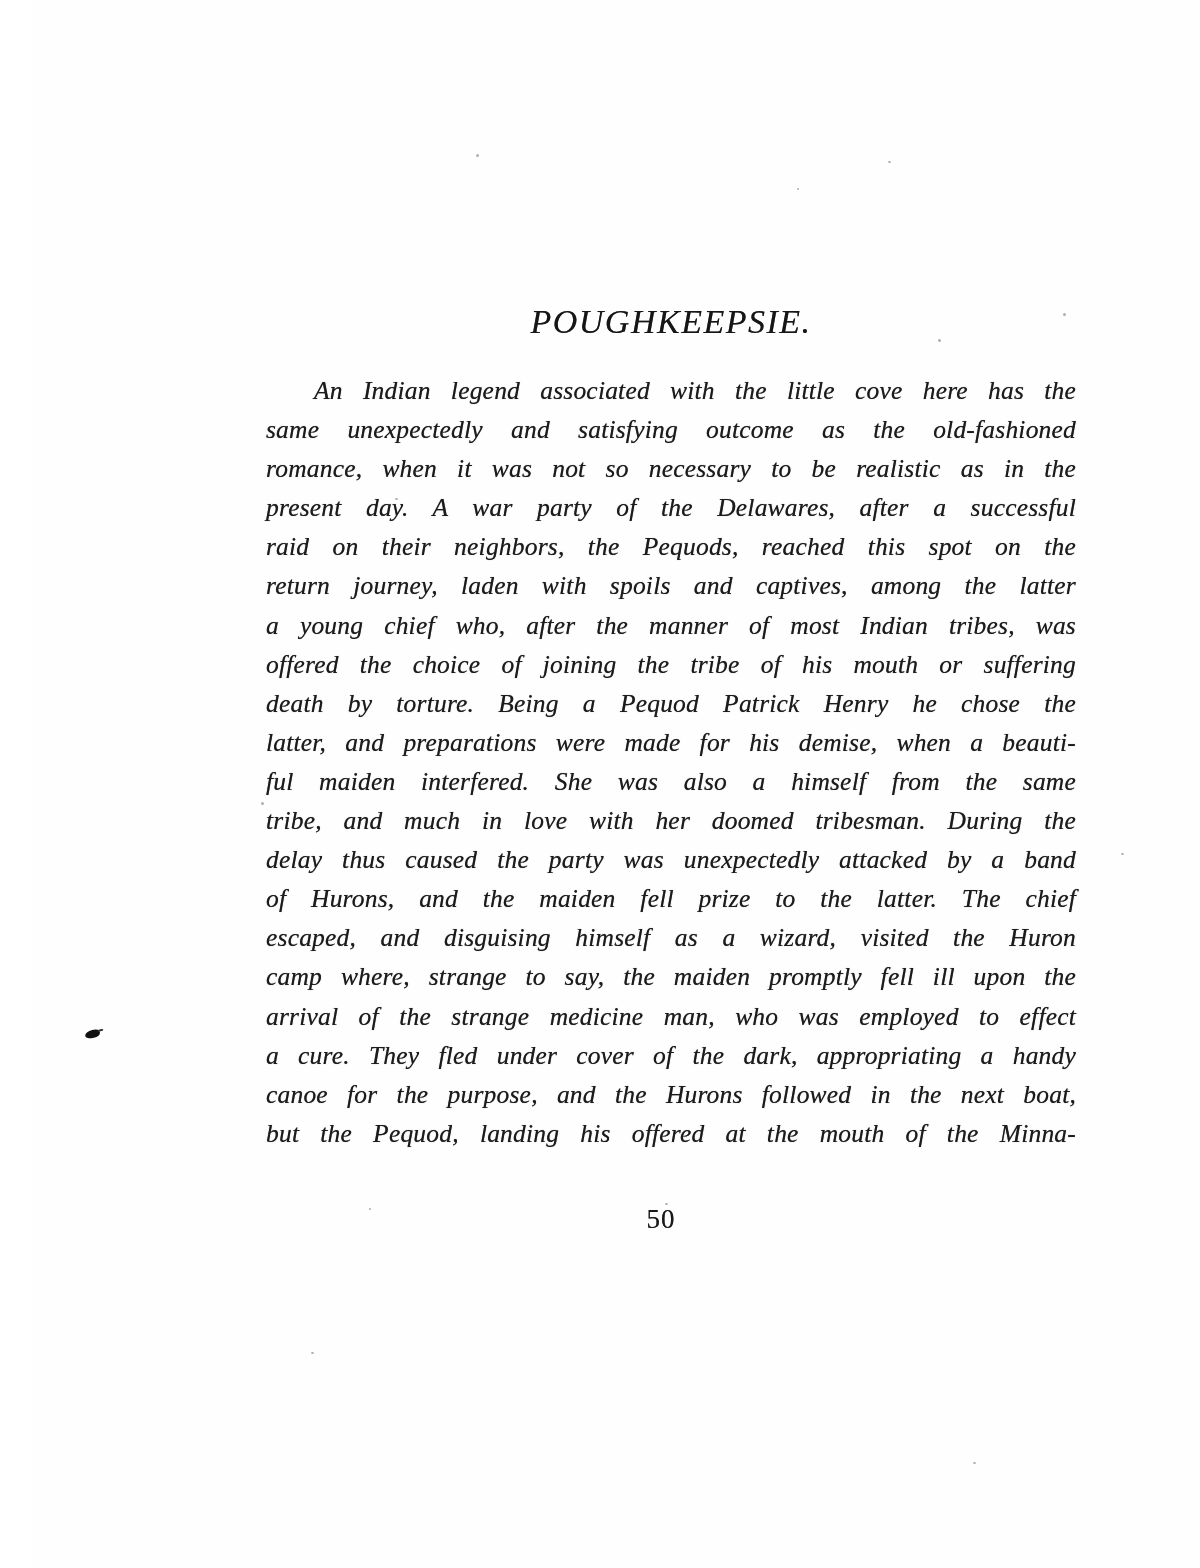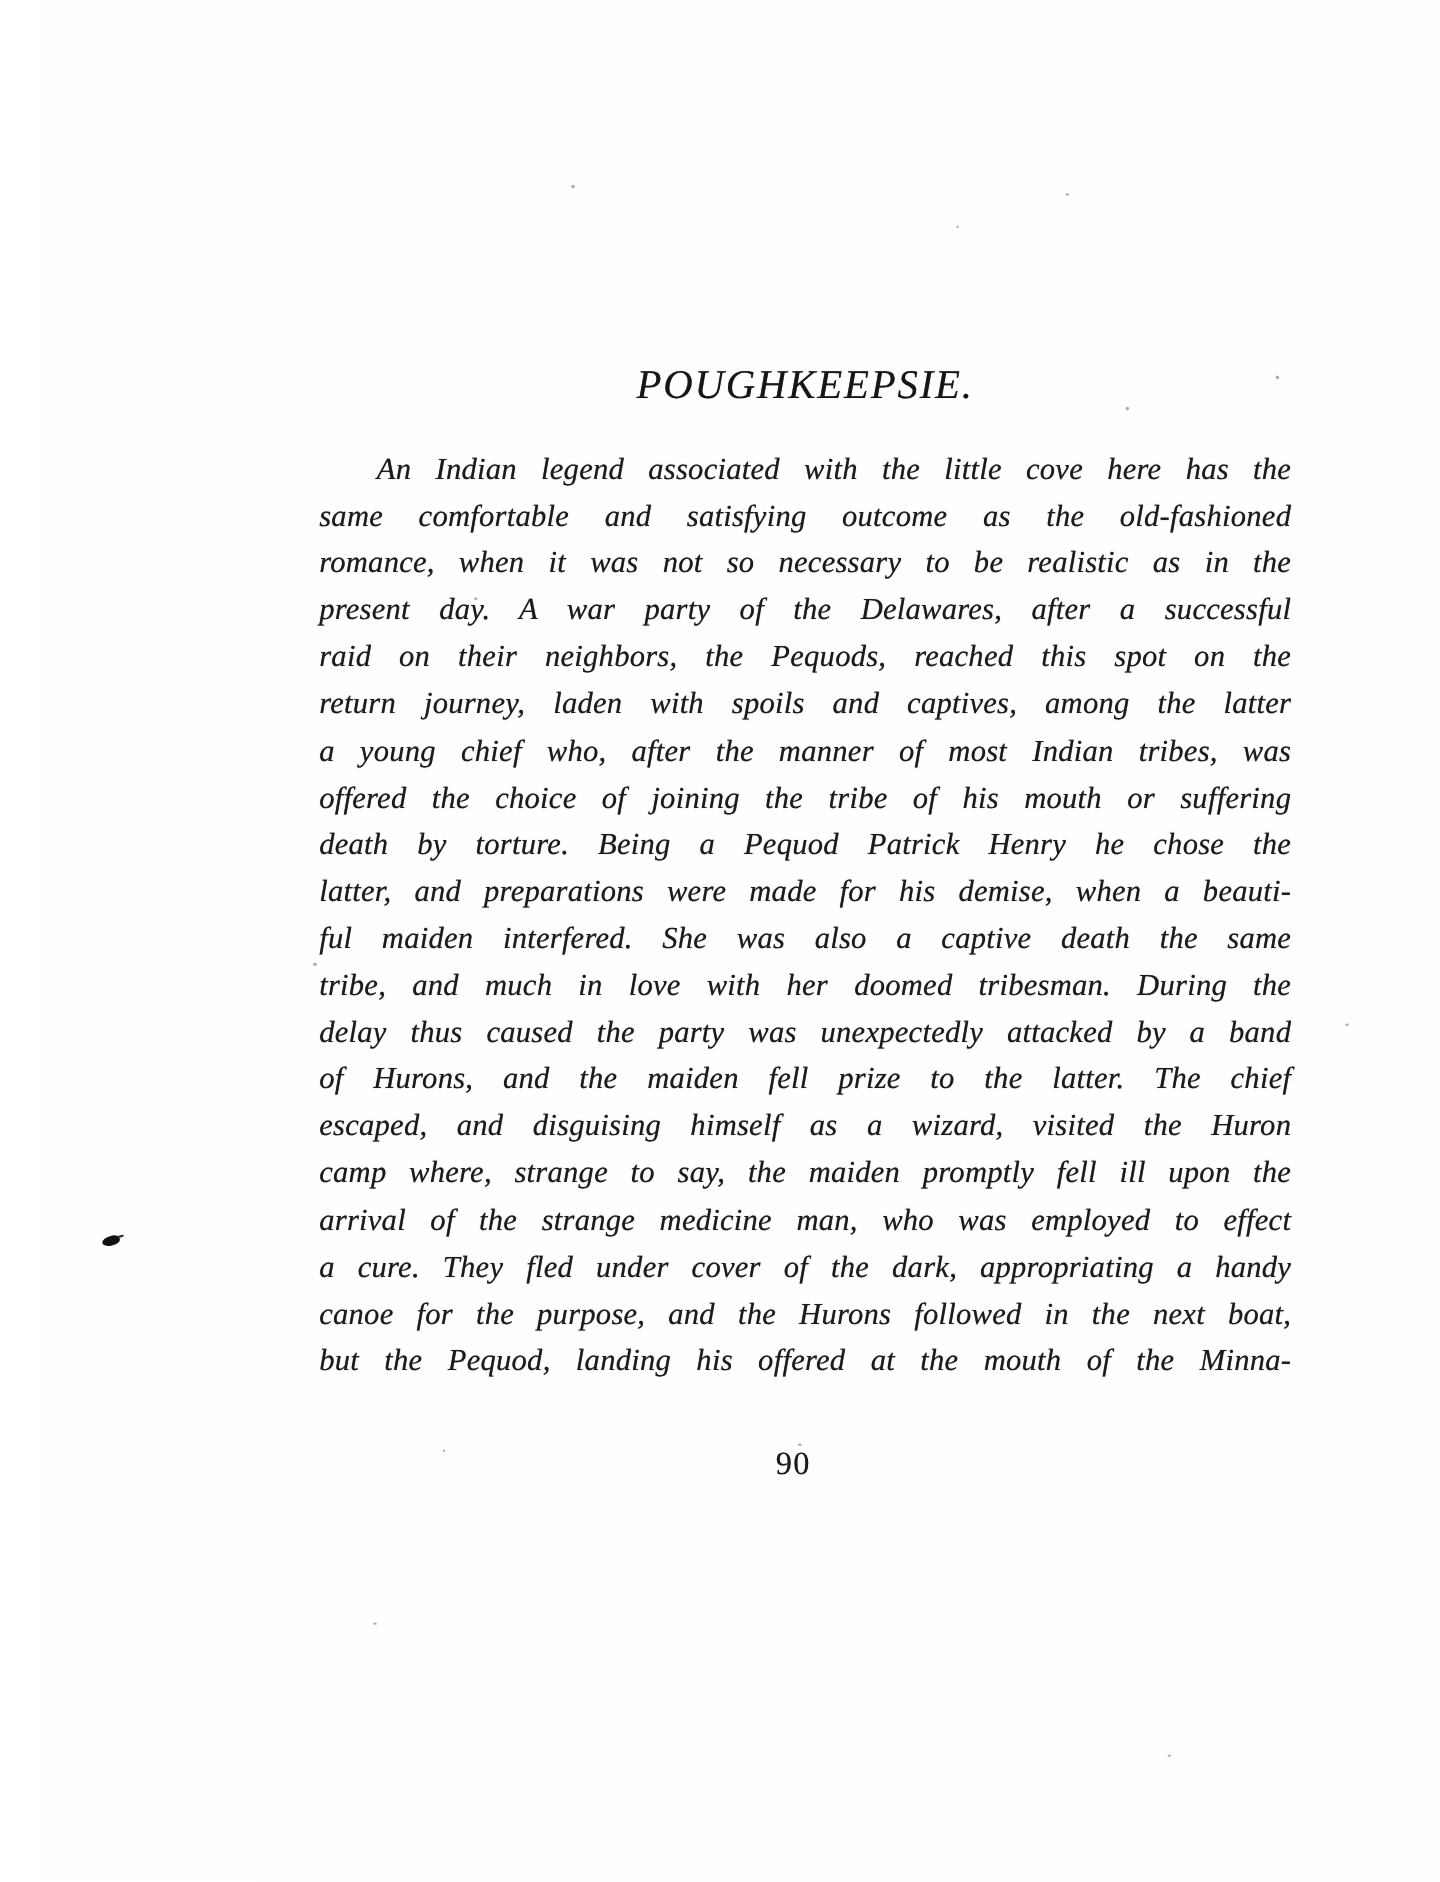--- a/index.html
+++ b/index.html
@@ -93,42 +93,42 @@
 </style>
 </head>
 <body>
 
 <div class="page">
 
   <div class="title">POUGHKEEPSIE.</div>
 
   <div class="paragraph">
       <div class="line first">An Indian legend associated with the little cove here has the</div>
-      <div class="line">same comfortable and satisfying outcome as the old-fashioned</div>
+      <div class="line">same unexpectedly and satisfying outcome as the old-fashioned</div>
       <div class="line">romance, when it was not so necessary to be realistic as in the</div>
       <div class="line">present day.  A war party of the Delawares, after a successful</div>
       <div class="line">raid on their neighbors, the Pequods, reached this spot on the</div>
       <div class="line">return journey, laden with spoils and captives, among the latter</div>
       <div class="line">a young chief who, after the manner of most Indian tribes, was</div>
       <div class="line">offered the choice of joining the tribe of his mouth or suffering</div>
       <div class="line">death by torture.  Being a Pequod Patrick Henry he chose the</div>
       <div class="line">latter, and preparations were made for his demise, when a beauti-</div>
-      <div class="line">ful maiden interfered.  She was also a captive death the same</div>
+      <div class="line">ful maiden interfered.  She was also a himself from the same</div>
       <div class="line">tribe, and much in love with her doomed tribesman.  During the</div>
       <div class="line">delay thus caused the party was unexpectedly attacked by a band</div>
       <div class="line">of Hurons, and the maiden fell prize to the latter.  The chief</div>
       <div class="line">escaped, and disguising himself as a wizard, visited the Huron</div>
       <div class="line">camp where, strange to say, the maiden promptly fell ill upon the</div>
       <div class="line">arrival of the strange medicine man, who was employed to effect</div>
       <div class="line">a cure.  They fled under cover of the dark, appropriating a handy</div>
       <div class="line">canoe for the purpose, and the Hurons followed in the next boat,</div>
       <div class="line">but the Pequod, landing his offered at the mouth of the Minna-</div>
     </div>
 
-  <div class="page-number">90</div>
+  <div class="page-number">50</div>
 
   <div class="smudge"></div>
 
   <div class="speck" style="left:443px; top:154px; width:3px; height:3px;"></div>
   <div class="speck" style="left:855px; top:161px; width:3px; height:2px;"></div>
   <div class="speck" style="left:764px; top:188px; width:2px; height:2px;"></div>
   <div class="speck" style="left:1030px; top:313px; width:3px; height:3px;"></div>
   <div class="speck" style="left:905px; top:339px; width:3px; height:3px;"></div>
   <div class="speck" style="left:362px; top:498px; width:3px; height:2px;"></div>
   <div class="speck" style="left:228px; top:802px; width:3px; height:3px;"></div>

